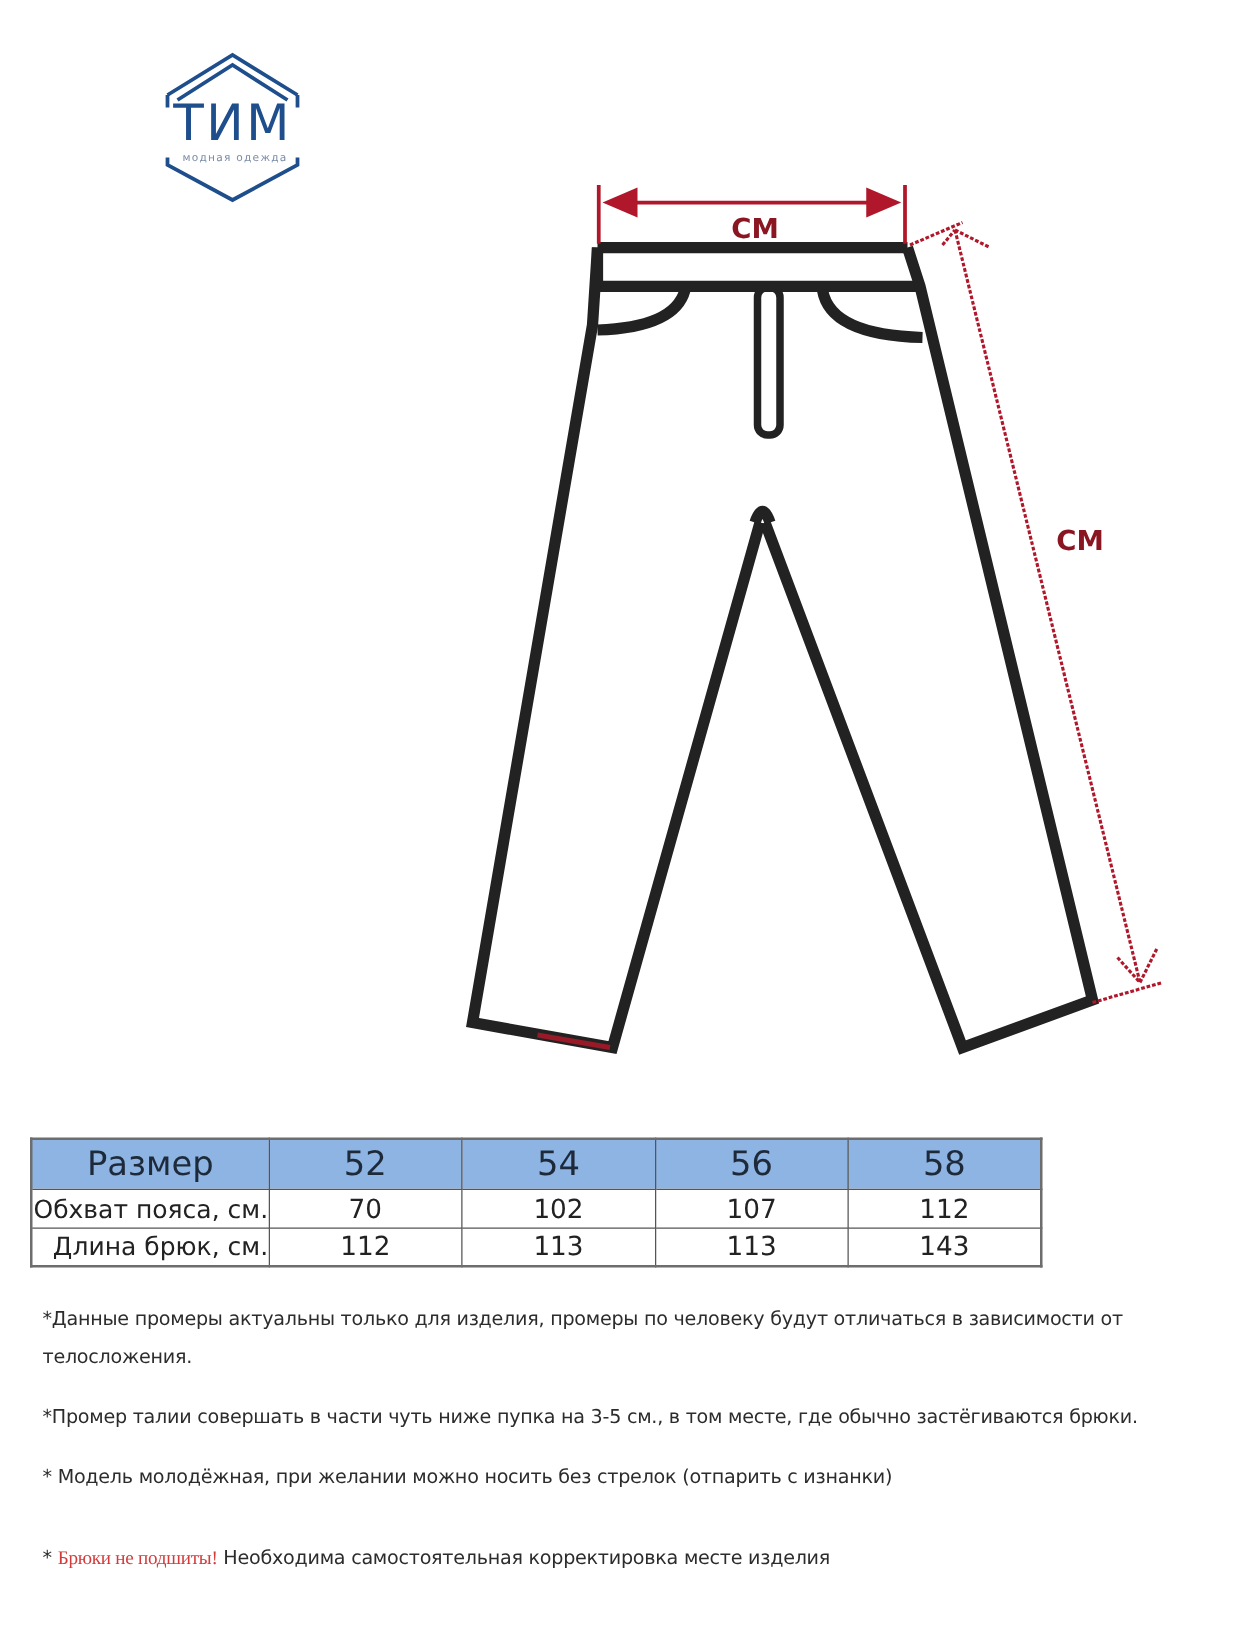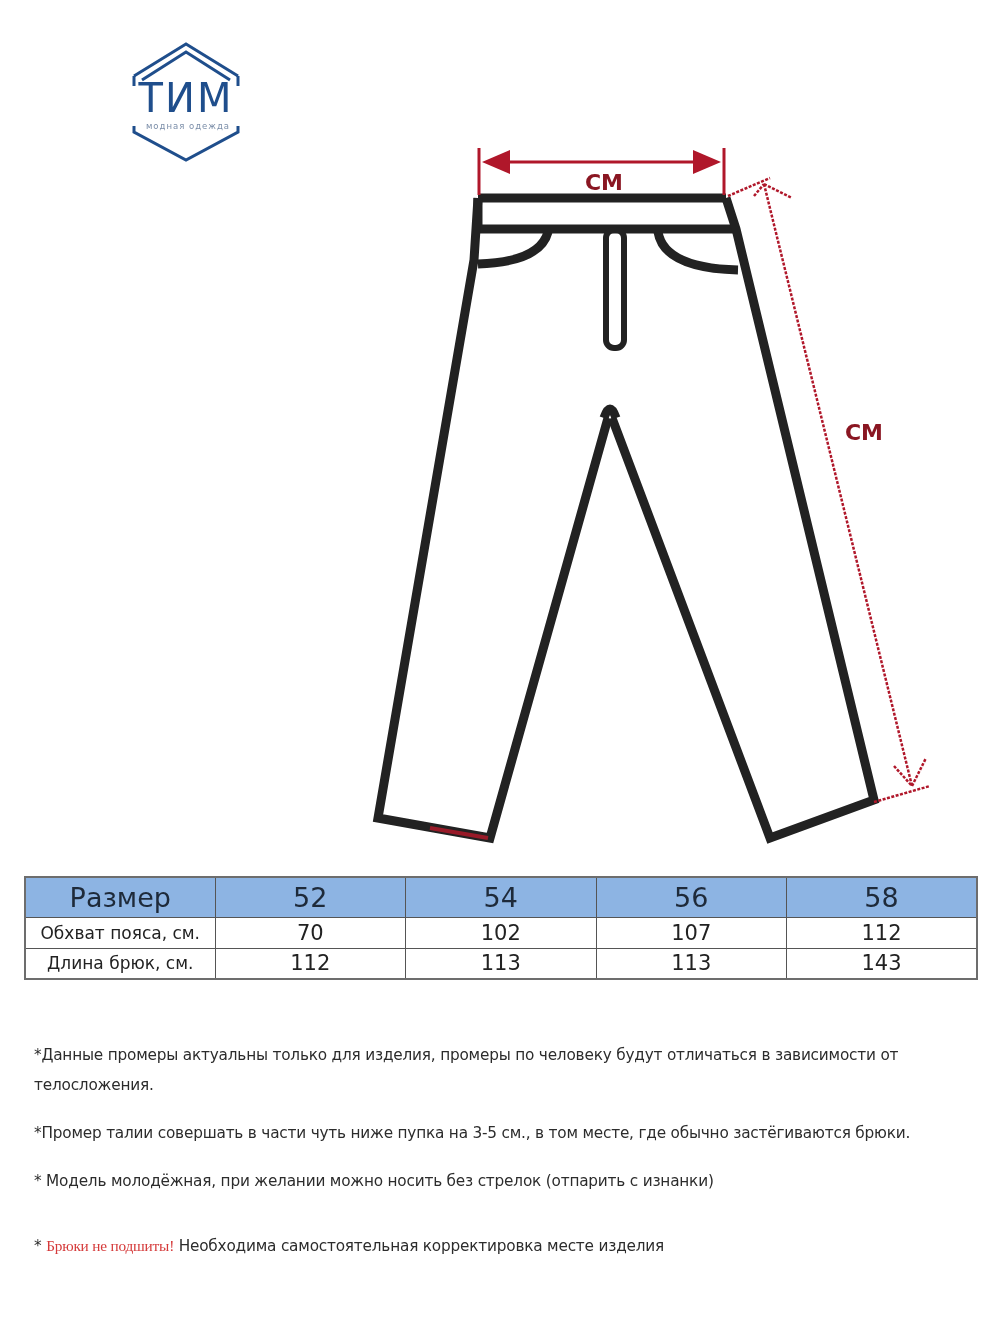--- a/index.html
+++ b/index.html
@@ -6,37 +6,37 @@
     html, body { width: 1000px; height: 1317px; background: #ffffff; overflow: hidden; }
     body { position: relative; font-family: "Liberation Sans", sans-serif; color: #2a2a2a; }
 
     .logo { position: absolute; left: 108px; top: 40px; width: 156px; height: 124px; text-align: right; }
     .logo svg { width: 100%; height: 100%; }
 
     .diagram { position: absolute; left: 0; top: 0; width: 1000px; height: 860px; }
     .diagram svg { width: 100%; height: 100%; }
 
     .size-table {
-      position: absolute; left: 24px; top: 876px; width: 954px;
+      position: absolute; left: 24px; top: 910px; width: 810px;
       border-collapse: collapse; table-layout: fixed;
       border: 2px solid #6d6d6d;
     }
     .size-table td, .size-table th {
       border: 1px solid #555;
       text-align: center;
       font-family: "DejaVu Sans", sans-serif;
       color: #222;
     }
     .size-table col.c0 { width: 190px; }
     .size-table thead th {
       background: #8db4e3; height: 40px; font-size: 27px; font-weight: normal;
       color: #1e2a3a;
     }
     .size-table tbody td { height: 31px; font-size: 21px; background: #fff; }
-    .size-table tbody td.rowlabel { font-size: 17px; }
+    .size-table tbody td.rowlabel { font-size: 20px; text-align: right; }
 
     .notes { position: absolute; left: 34px; top: 1040px; width: 940px; }
     .note {
       font-family: "DejaVu Sans", sans-serif; font-size: 15.3px; line-height: 30px;
       color: #2c2c2c; margin-bottom: 18px; letter-spacing: -0.2px;
     }
     .note.tight { margin-bottom: 35px; }
     .note .red { color: #d53a3a; font-family: Liberation Serif, serif; }
   </style>
 </head>

